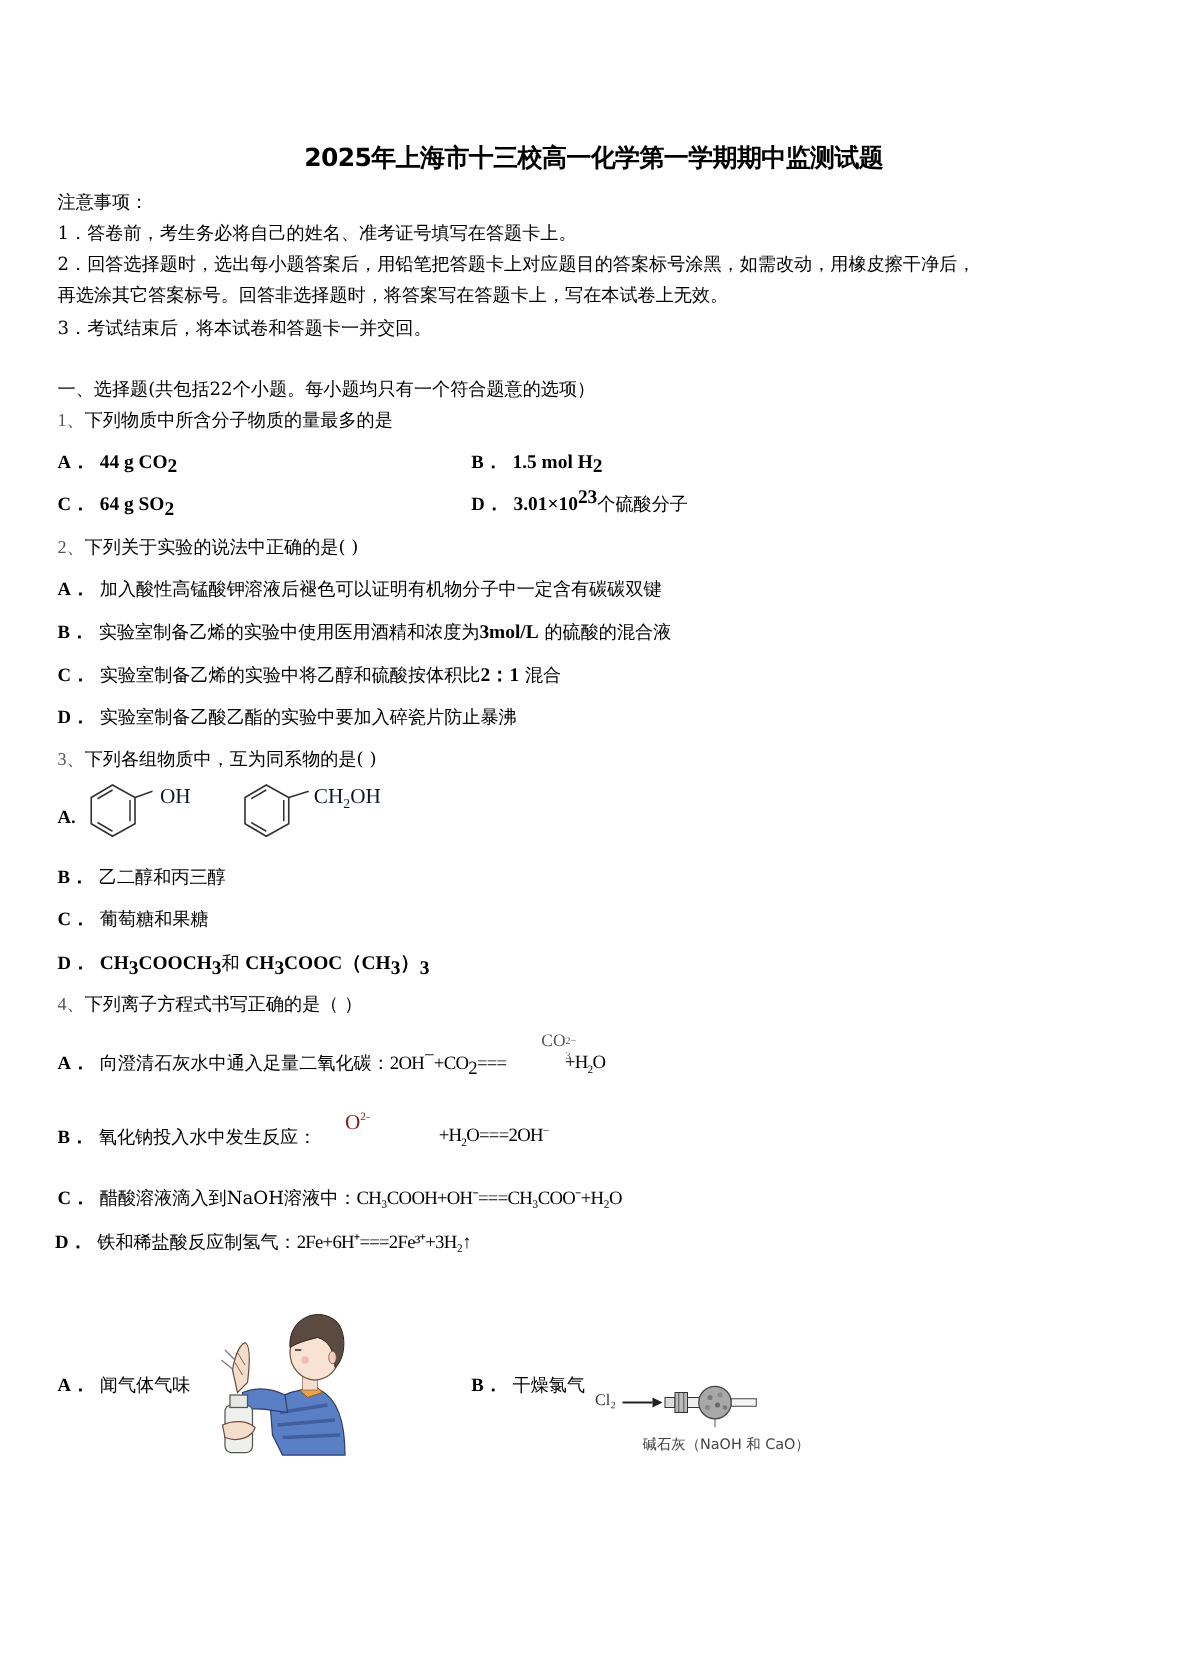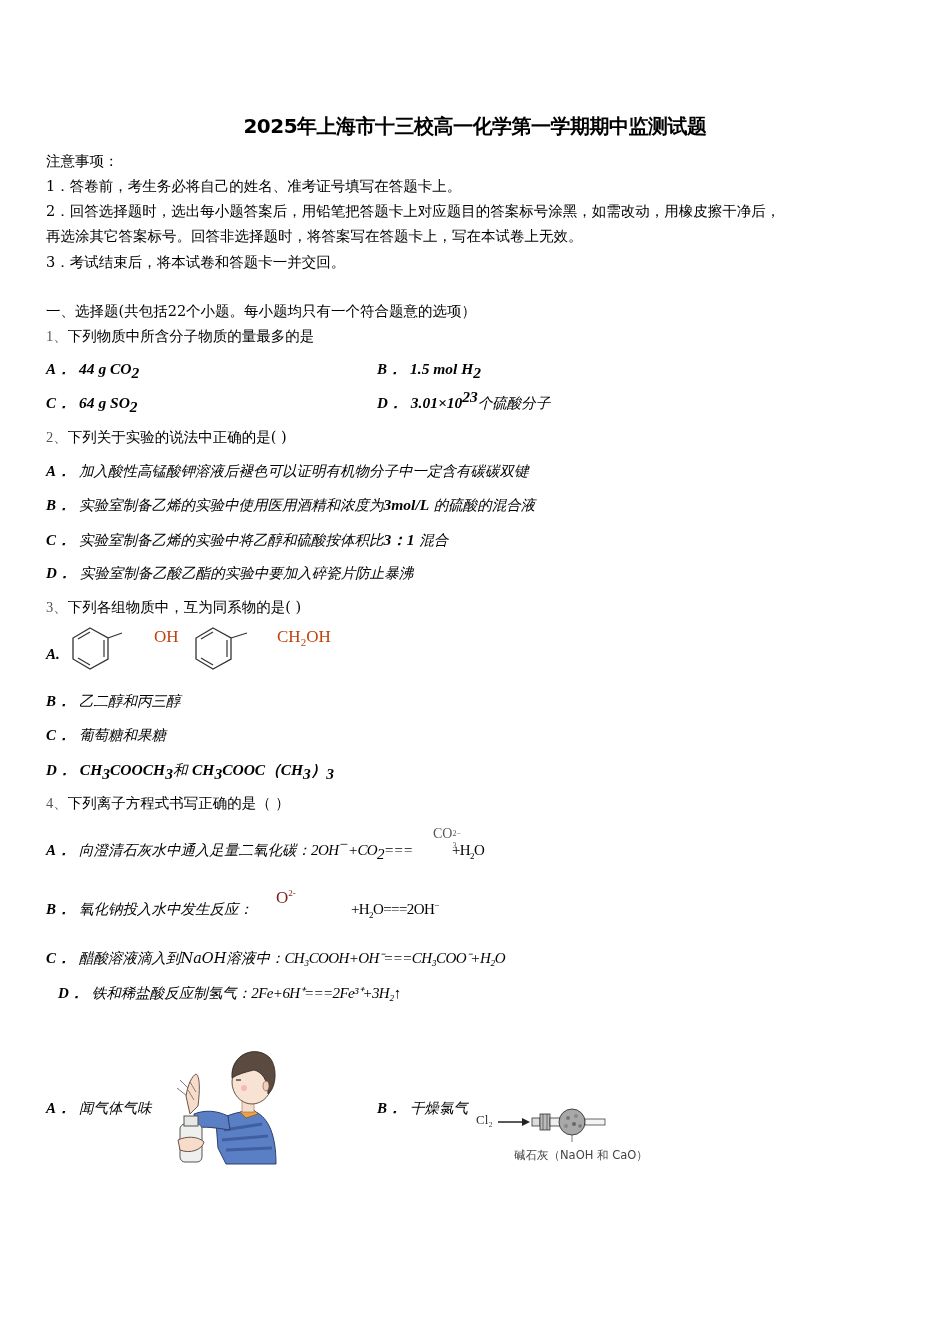--- a/index.html
+++ b/index.html
@@ -3,26 +3,26 @@
   <meta charset="utf-8">
   <style>
     html, body { margin: 0; padding: 0; background: #ffffff; }
     body { width: 950px; height: 1344px; position: relative; overflow: hidden; color: #000; }
     .page { position: absolute; left: 0; top: 0; width: 950px; height: 1112px; background: #fff; }
     .abs { position: absolute; white-space: nowrap; }
     .title { left: 0; width: 950px; top: 113px; text-align: center; font-family: "DejaVu Sans", sans-serif; font-weight: bold; font-size: 20px; letter-spacing: -0.5px; }
     .note { font-family: "DejaVu Serif", serif; font-size: 14.5px; left: 46px; }
     .q { font-family: "DejaVu Serif", serif; font-size: 14.5px; left: 46px; }
     .qnum { color: #555; font-family: "Liberation Serif", serif; }
-    .opt { font-family: "DejaVu Serif", serif; font-size: 14.5px; font-style: italic; }
+    .opt { font-family: "DejaVu Serif", serif; font-size: 14.5px; }
     .optlbl { font-family: "Liberation Serif", serif; font-weight: bold; font-size: 15px; margin-right: 8px; }
     .latin { font-family: "Liberation Serif", serif; font-weight: bold; font-size: 15.5px; }
     .eqn { font-family: "Liberation Serif", serif; font-size: 15px; letter-spacing: -0.6px; }
     sub, sup { font-size: 9px; line-height: 0; }
-    .formula-img { position: absolute; font-family: "Liberation Serif", serif; color: #c2410c; margin-left: 26px; }
+    .formula-img { position: absolute; font-family: "Liberation Serif", serif; color: #0f172a; }
     svg { display: block; }
   </style>
 </head>
 <body>
 
 <div class="page">
 
   <div class="abs title">2025年上海市十三校高一化学第一学期期中监测试题</div>
 
   <div class="abs note" style="top:152px;">注意事项：</div>
@@ -52,21 +52,21 @@
   <div class="abs q" style="top:428px;">
     <span class="qnum">2、</span><span>下列关于实验的说法中正确的是(    )</span>
   </div>
   <div class="abs opt" style="top:462px; left:46px;">
     <span class="optlbl">A．</span><span>加入酸性高锰酸钾溶液后褪色可以证明有机物分子中一定含有碳碳双键</span>
   </div>
   <div class="abs opt" style="top:496px; left:46px;">
     <span class="optlbl">B．</span><span>实验室制备乙烯的实验中使用医用酒精和浓度为</span><span class="latin">3mol/L</span> <span>的硫酸的混合液</span>
   </div>
   <div class="abs opt" style="top:530px; left:46px;">
-    <span class="optlbl">C．</span><span>实验室制备乙烯的实验中将乙醇和硫酸按体积比</span><span class="latin">3：1</span> <span>混合</span>
+    <span class="optlbl">C．</span><span>实验室制备乙烯的实验中将乙醇和硫酸按体积比</span><span class="latin">2：1</span> <span>混合</span>
   </div>
   <div class="abs opt" style="top:564px; left:46px;">
     <span class="optlbl">D．</span><span>实验室制备乙酸乙酯的实验中要加入碎瓷片防止暴沸</span>
   </div>
 
   <div class="abs q" style="top:598px;">
     <span class="qnum">3、</span><span>下列各组物质中，互为同系物的是(    )</span>
   </div>
   <div class="abs opt" style="top:646px; left:46px;">
     <span class="optlbl">A.</span>
@@ -122,21 +122,21 @@
   <div class="abs" style="left:276px; top:888px; font-family:'Liberation Serif',serif; font-size:17px; color:#7f1d1d;">
     <span>O</span><sup style="font-size:9px;">2-</sup>
   </div>
   <div class="abs eqn" style="left:303px; top:901px;margin-left:48px;">
     <span>+H</span><sub>2</sub><span>O===2OH</span><sup>−</sup>
   </div>
 
   <div class="abs opt" style="top:947px; left:46px;">
     <span class="optlbl">C．</span><span>醋酸溶液滴入到NaOH溶液中：</span><span class="eqn">CH₃COOH+OH⁻===CH₃COO⁻+H₂O</span>
   </div>
-  <div class="abs opt" style="top:982px; left:58px;">
+  <div class="abs opt" style="top:982px; left:44px;">
     <span class="optlbl">D．</span><span>铁和稀盐酸反应制氢气：</span><span class="eqn">2Fe+6H⁺===2Fe³⁺+3H₂↑</span>
   </div>
 
   <div class="abs opt" style="top:1099px; left:46px;">
     <span class="optlbl">A．</span><span>闻气体气味</span>
   </div>
 
   <div class="abs" style="left:172px; top:1044px;">
     <svg width="110" height="122" viewBox="0 0 110 122">
 

